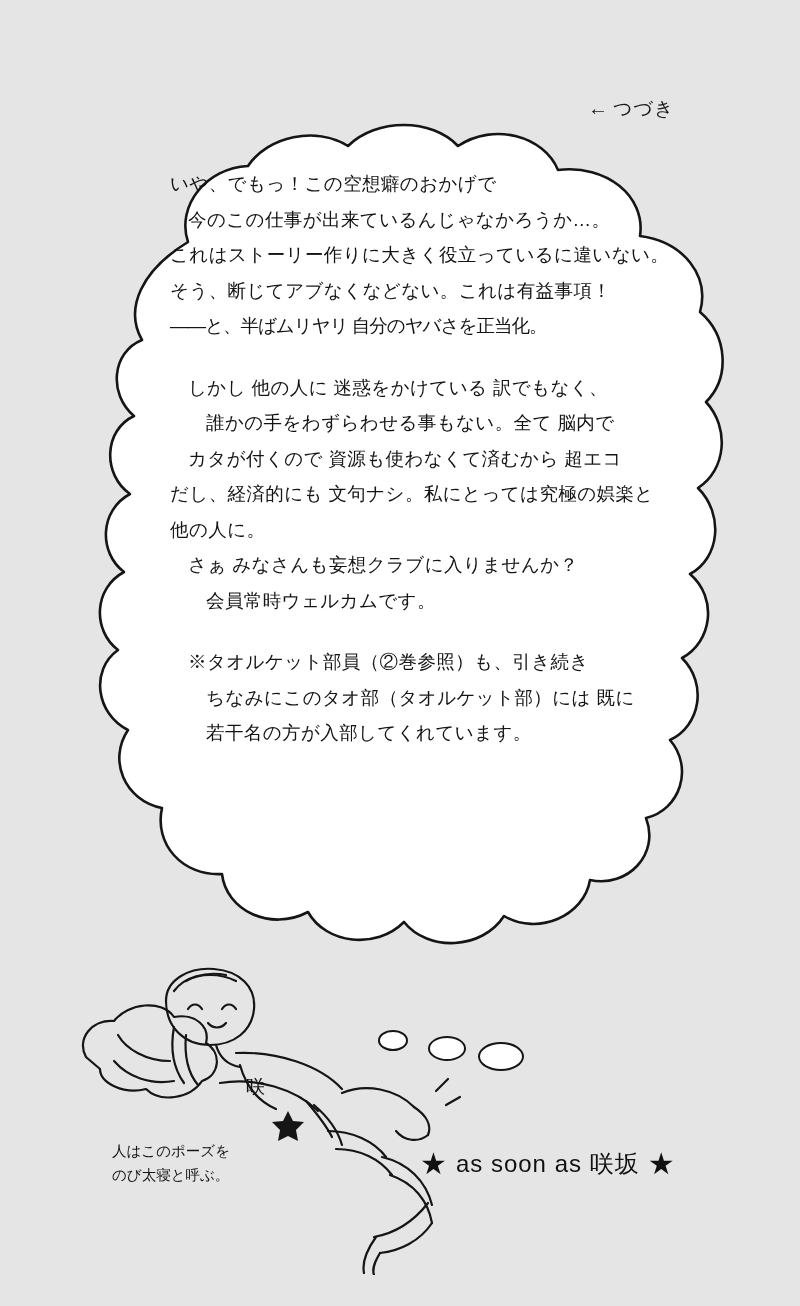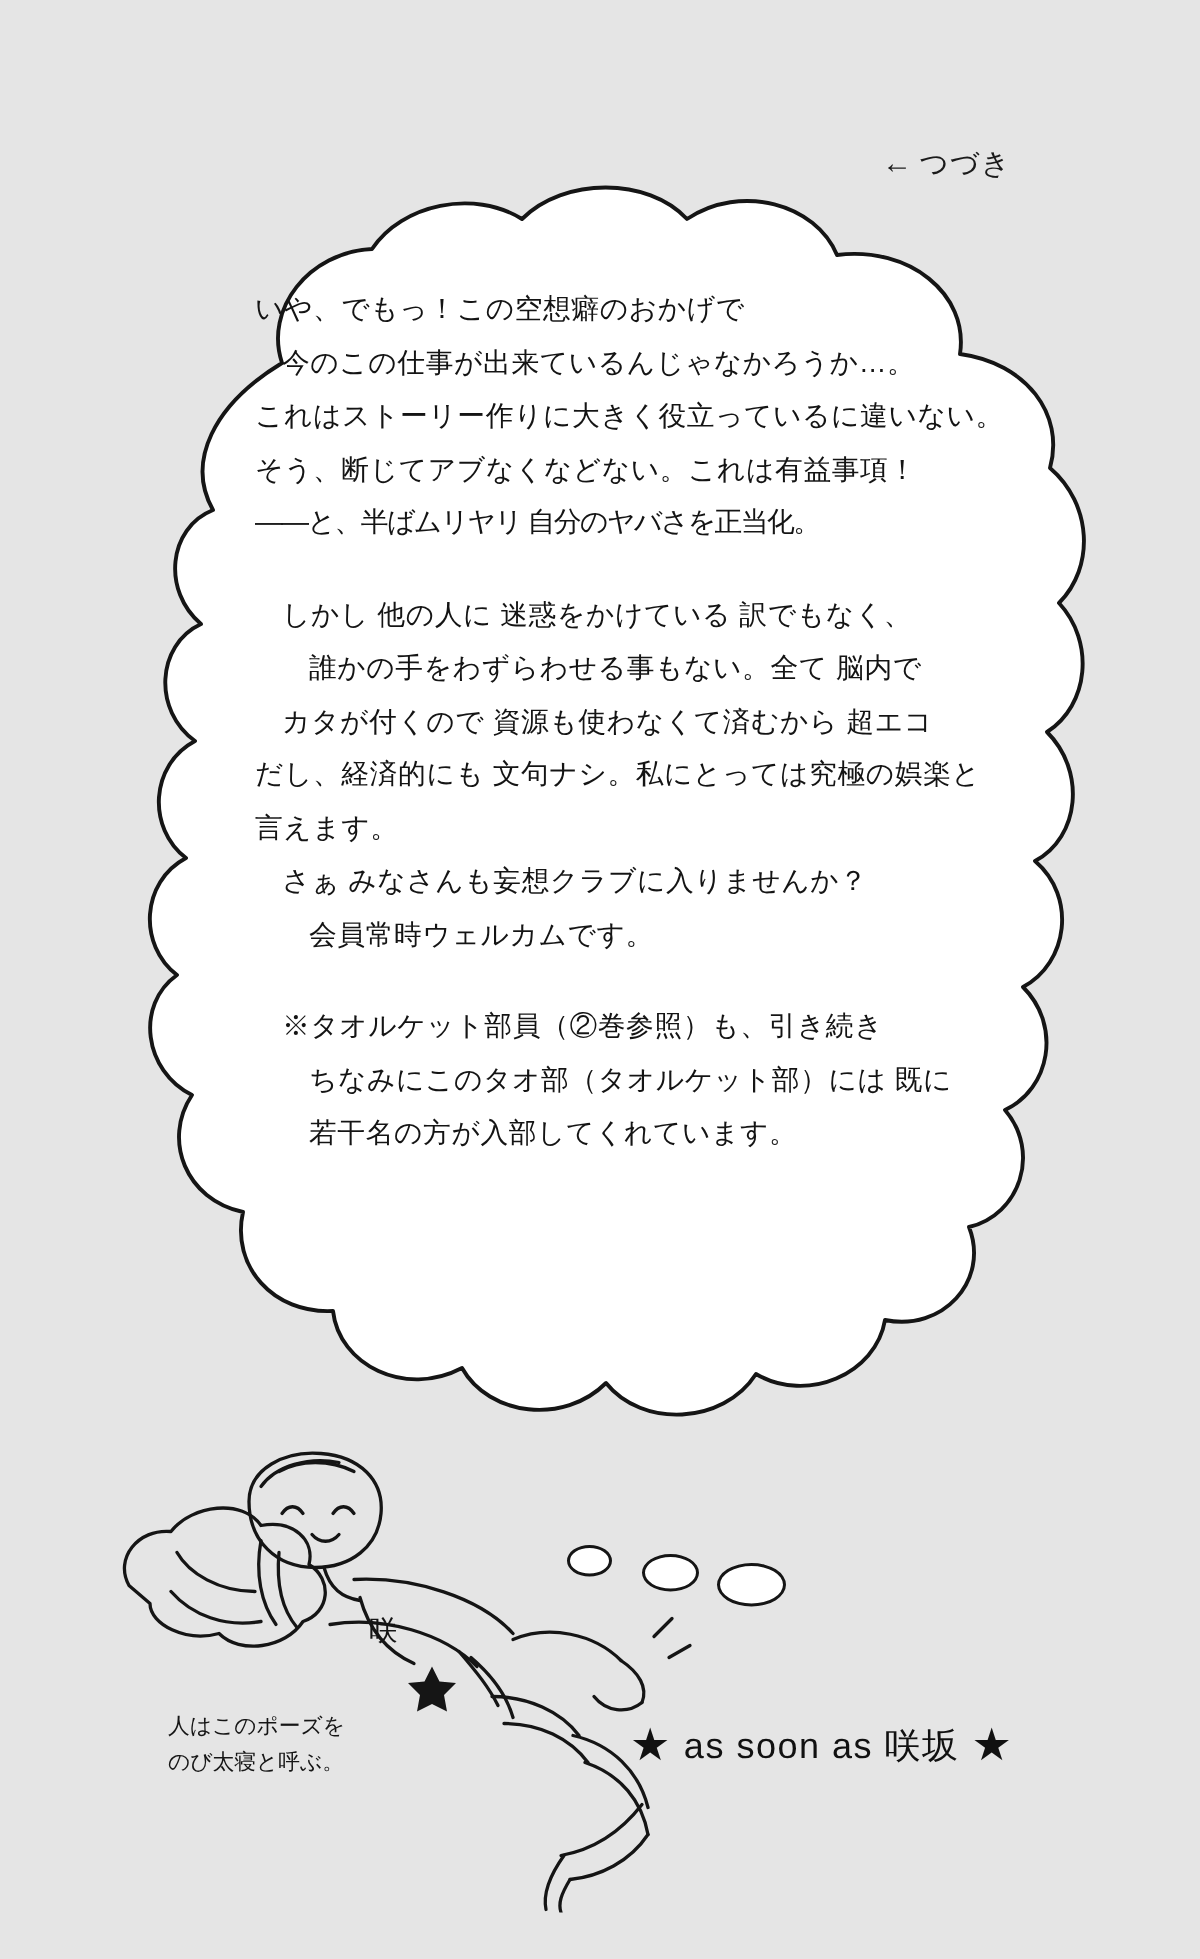--- a/index.html
+++ b/index.html
@@ -41,21 +41,21 @@
     width: 660px;
     height: 860px;
   }
   .bubble-svg {
     position: absolute;
     inset: 0;
   }
   .bubble-text {
     position: absolute;
     left: 90px;
-    top: 78px;
+    top: 56px;
     width: 510px;
     color: #141414;
     font-size: 18.5px;
     line-height: 1.92;
     letter-spacing: 0.4px;
   }
   .para { margin-bottom: 26px; }
   .para:last-child { margin-bottom: 0; }
   .line { white-space: pre-wrap; }
   .ind1 { padding-left: 18px; }
@@ -159,21 +159,21 @@
         <div class="line">これはストーリー作りに大きく役立っているに違いない。</div>
         <div class="line">そう、断じてアブなくなどない。これは有益事項！</div>
         <div class="line dash">——と、半ばムリヤリ 自分のヤバさを正当化。</div>
       </div>
 
       <div class="para">
         <div class="line ind1">しかし 他の人に 迷惑をかけている 訳でもなく、</div>
         <div class="line ind2">誰かの手をわずらわせる事もない。全て 脳内で</div>
         <div class="line ind1">カタが付くので 資源も使わなくて済むから 超エコ</div>
         <div class="line">だし、経済的にも 文句ナシ。私にとっては究極の娯楽と</div>
-        <div class="line">言えます。</div>
+        <div class="line">他の人に。</div>
         <div class="line ind1">さぁ みなさんも妄想クラブに入りませんか？</div>
         <div class="line ind2">会員常時ウェルカムです。</div>
       </div>
 
       <div class="para">
         <div class="line ind1">※タオルケット部員（②巻参照）も、引き続き</div>
         <div class="line ind2">ちなみにこのタオ部（タオルケット部）には 既に</div>
         <div class="line ind2">若干名の方が入部してくれています。</div>
       </div>
     </div>

